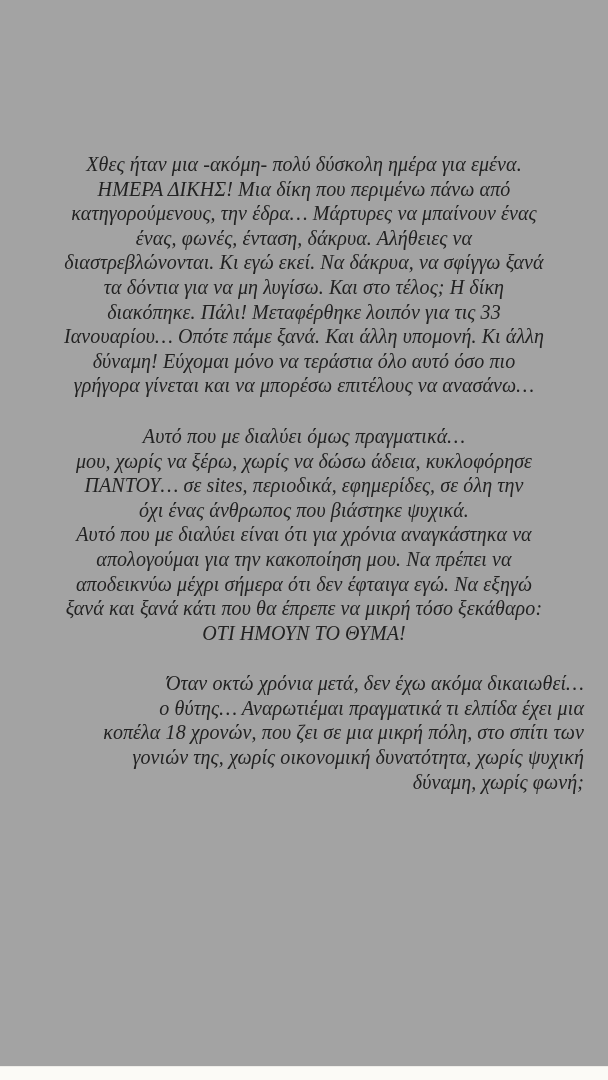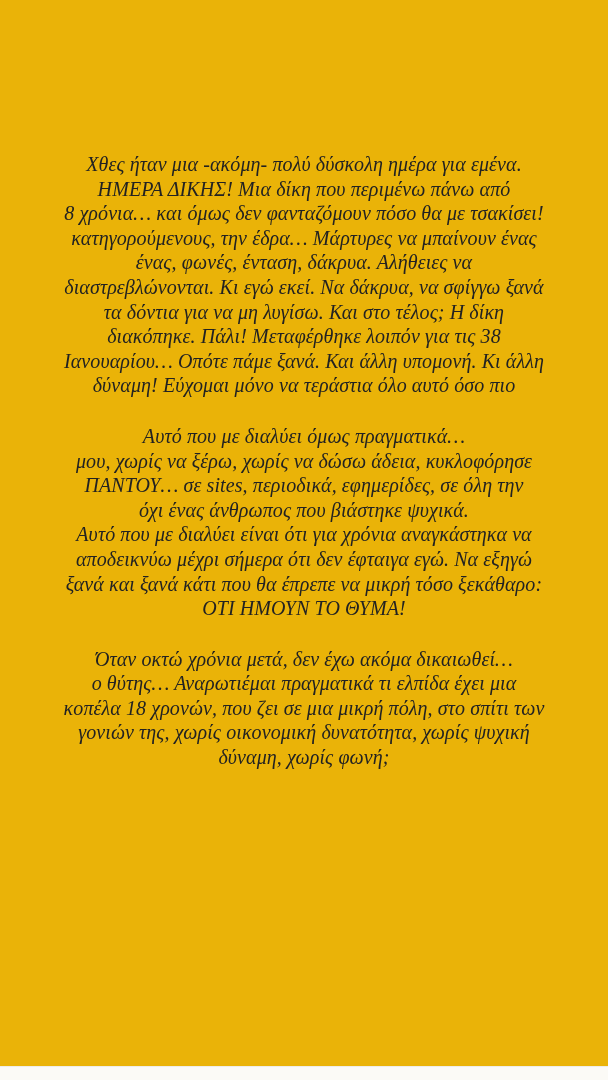--- a/index.html
+++ b/index.html
@@ -4,41 +4,42 @@
 <style>
   html, body {
     margin: 0;
     padding: 0;
     background: #ffffff;
   }
   .page {
     position: relative;
     width: 608px;
     height: 1080px;
-    background: #eab308;
+    background: #a3a3a3;
     overflow: hidden;
     font-family: "Liberation Serif", "DejaVu Serif", serif;
   }
   .text-block {
     position: absolute;
     top: 152px;
     left: 24px;
     width: 560px;
     color: #222222;
     font-style: italic;
     font-size: 20px;
     line-height: 24.6px;
     text-align: center;
     letter-spacing: 0.1px;
   }
   .paragraph {
     margin: 0 0 26px 0;
   }
   .paragraph:last-child {
     margin-bottom: 12px;
+    text-align: right;
   }
   .line {
     white-space: nowrap;
   }
   .bottom-smudge {
     position: absolute;
     left: 0;
     bottom: 0;
     width: 608px;
     height: 13px;
@@ -47,35 +48,36 @@
   }
 </style>
 </head>
 <body>
 
 <div class="page">
   <div class="text-block" style="color: rgb(34, 34, 34);">
       <div class="paragraph">
         <div class="line">Χθες ήταν μια -ακόμη- πολύ δύσκολη ημέρα για εμένα.</div>
         <div class="line">ΗΜΕΡΑ ΔΙΚΗΣ! Μια δίκη που περιμένω πάνω από</div>
-        <div class="line">8 χρόνια… και όμως δεν φανταζόμουν πόσο θα με τσακίσει!</div>
         <div class="line">κατηγορούμενους, την έδρα… Μάρτυρες να μπαίνουν ένας</div>
         <div class="line">ένας, φωνές, ένταση, δάκρυα. Αλήθειες να</div>
         <div class="line">διαστρεβλώνονται. Κι εγώ εκεί. Να δάκρυα, να σφίγγω ξανά</div>
         <div class="line">τα δόντια για να μη λυγίσω. Και στο τέλος; Η δίκη</div>
-        <div class="line">διακόπηκε. Πάλι! Μεταφέρθηκε λοιπόν για τις 38</div>
+        <div class="line">διακόπηκε. Πάλι! Μεταφέρθηκε λοιπόν για τις 33</div>
         <div class="line">Ιανουαρίου… Οπότε πάμε ξανά. Και άλλη υπομονή. Κι άλλη</div>
         <div class="line">δύναμη! Εύχομαι μόνο να τεράστια όλο αυτό όσο πιο</div>
+        <div class="line">γρήγορα γίνεται και να μπορέσω επιτέλους να ανασάνω…</div>
       </div>
       <div class="paragraph">
         <div class="line">Αυτό που με διαλύει όμως πραγματικά…</div>
         <div class="line">μου, χωρίς να ξέρω, χωρίς να δώσω άδεια, κυκλοφόρησε</div>
         <div class="line">ΠΑΝΤΟΥ… σε sites, περιοδικά, εφημερίδες, σε όλη την</div>
         <div class="line">όχι ένας άνθρωπος που βιάστηκε ψυχικά.</div>
         <div class="line">Αυτό που με διαλύει είναι ότι για χρόνια αναγκάστηκα να</div>
+        <div class="line">απολογούμαι για την κακοποίηση μου. Να πρέπει να</div>
         <div class="line">αποδεικνύω μέχρι σήμερα ότι δεν έφταιγα εγώ. Να εξηγώ</div>
         <div class="line">ξανά και ξανά κάτι που θα έπρεπε να μικρή τόσο ξεκάθαρο:</div>
         <div class="line">ΟΤΙ ΗΜΟΥΝ ΤΟ ΘΥΜΑ!</div>
       </div>
       <div class="paragraph">
         <div class="line">Όταν οκτώ χρόνια μετά, δεν έχω ακόμα δικαιωθεί…</div>
         <div class="line">ο θύτης… Αναρωτιέμαι πραγματικά τι ελπίδα έχει μια</div>
         <div class="line">κοπέλα 18 χρονών, που ζει σε μια μικρή πόλη, στο σπίτι των</div>
         <div class="line">γονιών της, χωρίς οικονομική δυνατότητα, χωρίς ψυχική</div>
         <div class="line">δύναμη, χωρίς φωνή;</div>

